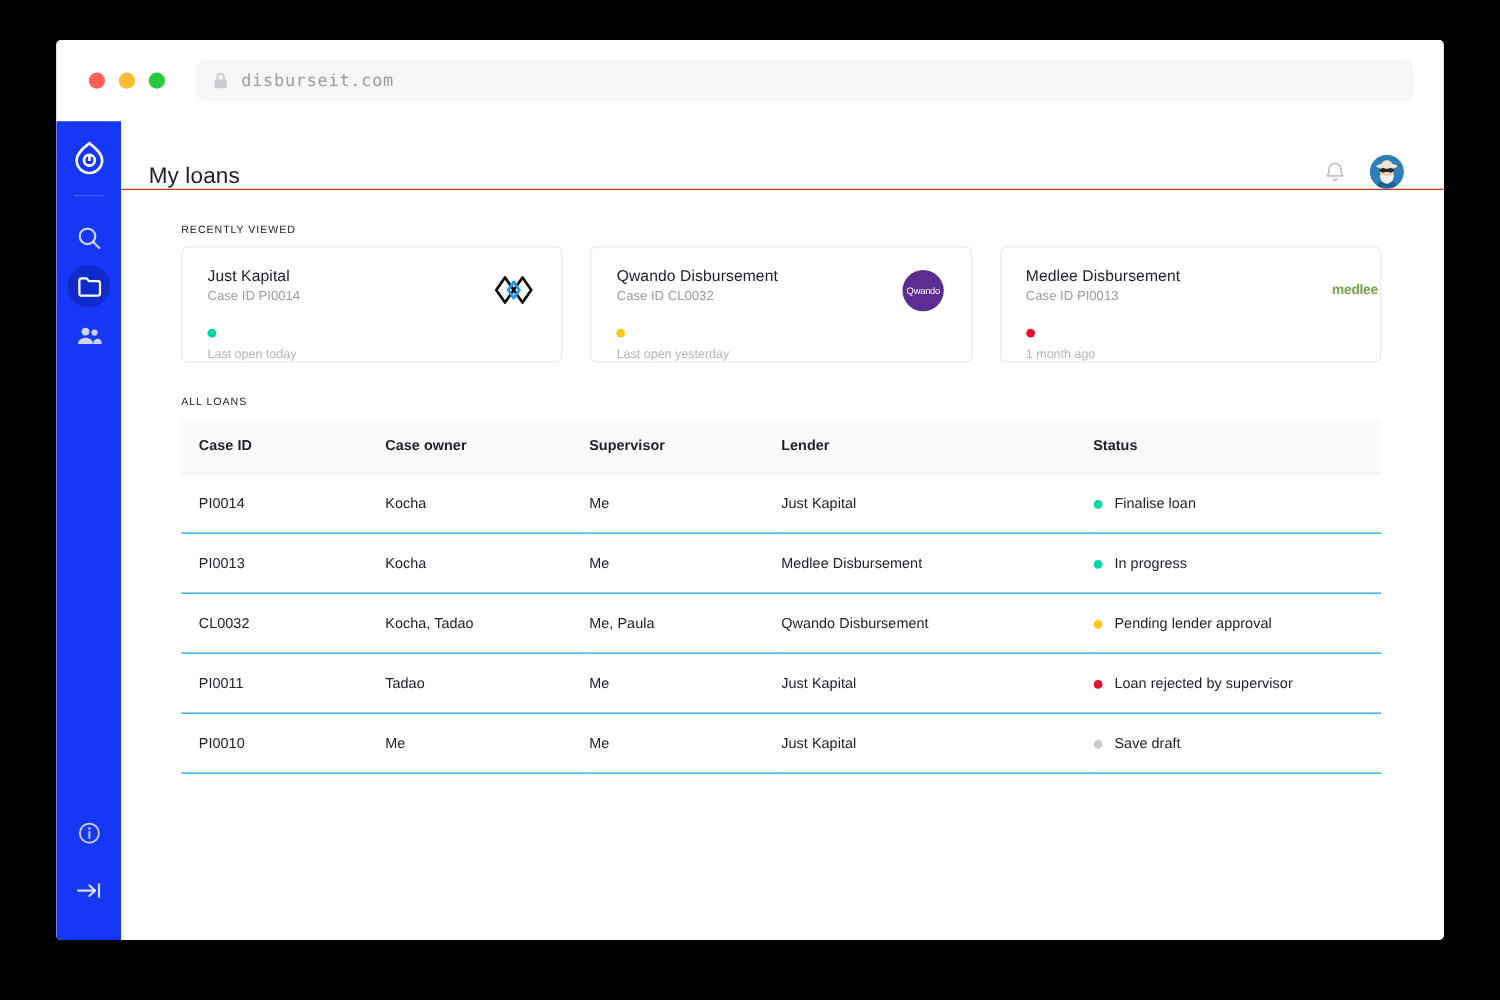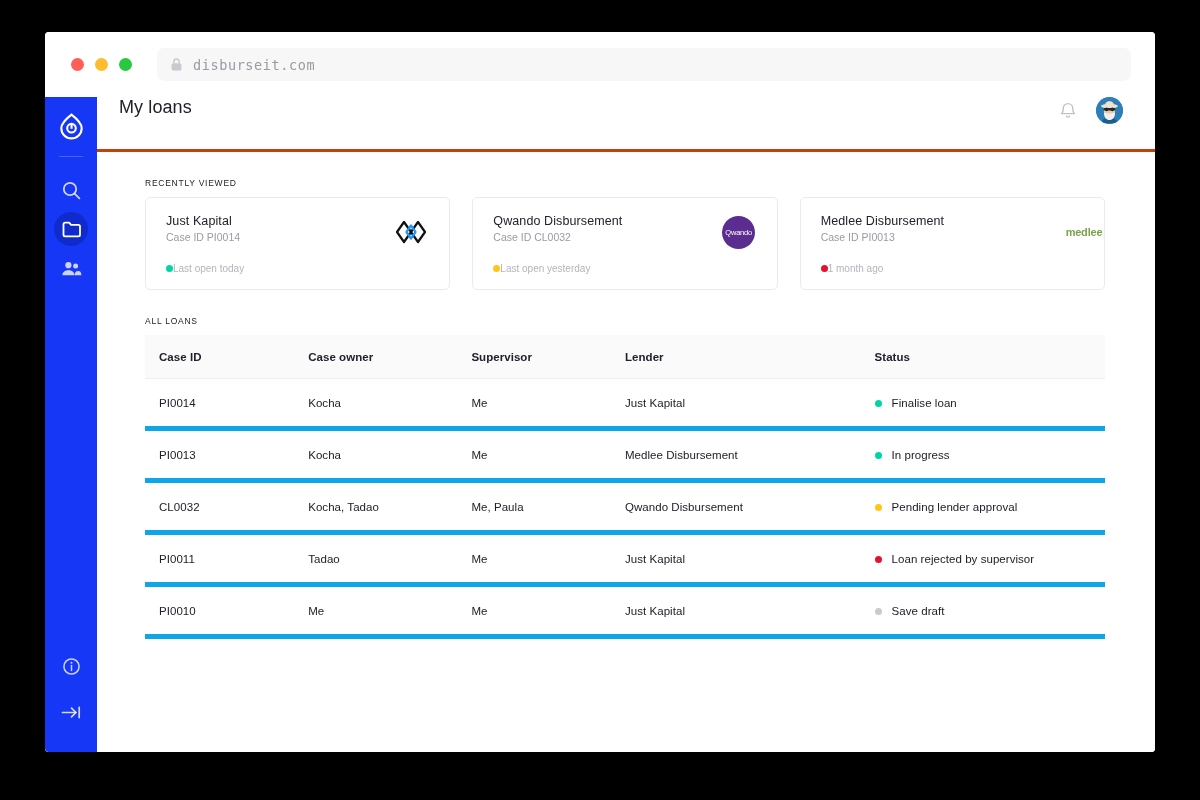--- a/index.html
+++ b/index.html
@@ -123,23 +123,23 @@
   .main {
     flex: 1;
     display: flex;
     flex-direction: column;
     background: #ffffff;
     min-width: 0;
   }
 
   .topbar {
     height: 55px;
-    border-bottom: 3px solid #c2410c;
-    display: flex;
-    align-items: flex-start;
+    border-bottom: 1px solid #c2410c;
+    display: flex;
+    align-items: flex-end;
     padding: 0 32px 0 22px;
     flex: 0 0 55px;
   }
   .page-title {
     font-size: 18px;
     color: #21212B;
     font-weight: 400;
     letter-spacing: 0.1px;
   }
   .topbar-spacer { flex: 1; }
@@ -203,22 +203,24 @@
   .card-logo {
     width: 36px;
     height: 36px;
     display: flex;
     align-items: center;
     justify-content: center;
     flex: 0 0 auto;
   }
   .card-foot {
     display: flex;
-    align-items: center;
+    align-items: flex-start;
+    gap: 8px;
     margin-top: 13px;
+    flex-direction: column;
   }
   .status-dot {
     width: 7px;
     height: 7px;
     border-radius: 50%;
     flex: 0 0 auto;
   }
   .card-foot-text {
     font-size: 10px;
     color: #B4B4BC;
@@ -258,21 +260,21 @@
     color: #21212B;
     padding: 16px 0 15px 0;
     border-bottom: 1px solid #EFEFF1;
     letter-spacing: 0.05px;
   }
   .table th:first-child, .table td:first-child { padding-left: 14px; }
   .table td {
     font-size: 11.5px;
     color: #21212B;
     padding: 18px 0 17px 0;
-    border-bottom: 5px solid #0ea5e9;
+    border-bottom: 1px solid #0ea5e9;
     letter-spacing: 0.05px;
   }
   .table tbody tr { cursor: pointer; }
   .cell-muted { color: #A8A8B2; }
   .status-cell { display: flex; align-items: center; gap: 10px; }
 
   .col-case   { width: 17%; }
   .col-owner  { width: 17%; }
   .col-super  { width: 16%; }
   .col-lender { width: 26%; }

